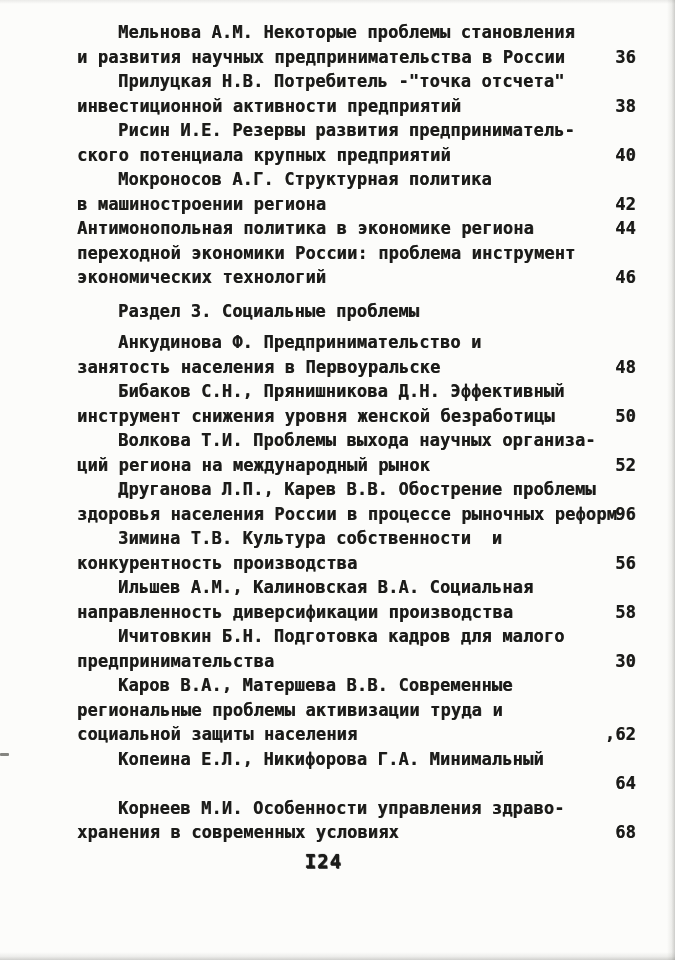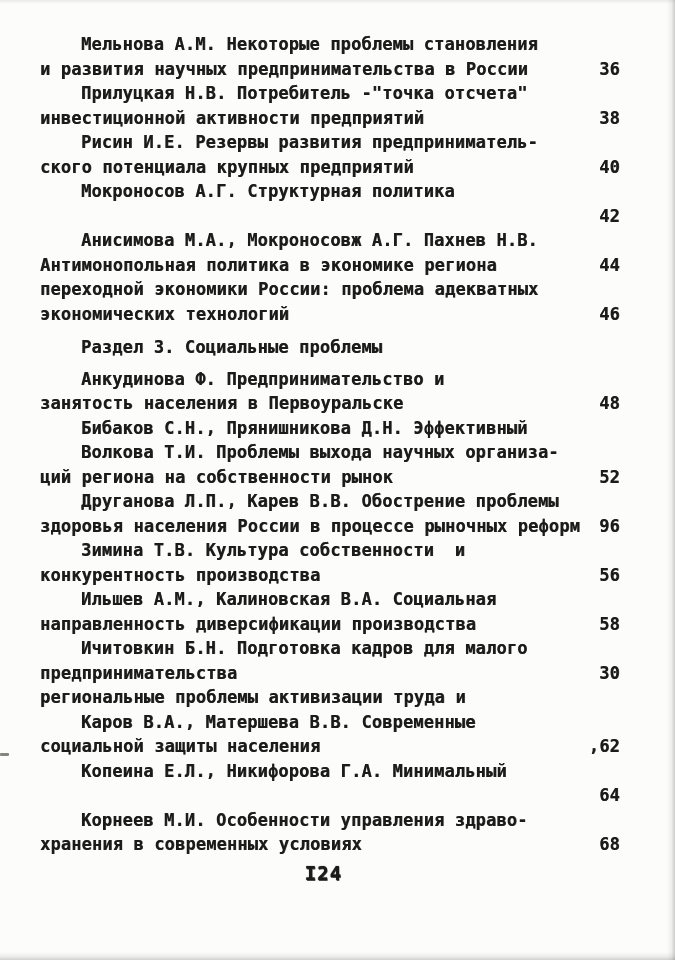--- a/index.html
+++ b/index.html
@@ -10,35 +10,36 @@
   .page {
     position: relative;
     width: 675px;
     height: 960px;
     background: #fcfcfa;
     overflow: hidden;
     font-family: "DejaVu Sans Mono", "Liberation Mono", monospace;
     color: #1b1b19;
   }
   .toc {
-    padding: 32px 39px 0 40px;
+    padding: 20px 39px 0 40px;
+    margin-left: 37px;
   }
   .line {
     position: relative;
     height: 24.5px;
     line-height: 24.5px;
     font-size: 17px;
     font-weight: bold;
     letter-spacing: 0.15px;
     white-space: pre;
     text-shadow: 0.4px 0 0 rgba(25,25,22,0.75);
   }
   .line.indent .t { padding-left: 41px; display: inline-block; }
   .line.section { margin-top: 9px; margin-bottom: 7px; }
-  .p { position: absolute; right: 16px; top: 0; }
+  .p { position: absolute; right: 0; top: 0; }
   .footer {
     margin-top: 5px;
     text-align: center;
     font-size: 19px;
     font-weight: bold;
     letter-spacing: 1px;
     transform: translateX(-14px);
     text-shadow: 0 0 1px rgba(10,10,8,0.9), 0.6px 0.6px 0 rgba(10,10,8,0.7);
   }
   .edge-right {
@@ -64,41 +65,41 @@
 <div class="page">
   <div class="edge-top"></div>
   <div class="toc">
       <div class="line indent"><span class="t">Мельнова А.М. Некоторые проблемы становления</span></div>
       <div class="line"><span class="t">и развития научных предпринимательства в России</span><span class="p">36</span></div>
       <div class="line indent"><span class="t">Прилуцкая Н.В. Потребитель -"точка отсчета"</span></div>
       <div class="line"><span class="t">инвестиционной активности предприятий</span><span class="p">38</span></div>
       <div class="line indent"><span class="t">Рисин И.Е. Резервы развития предприниматель-</span></div>
       <div class="line"><span class="t">ского потенциала крупных предприятий</span><span class="p">40</span></div>
       <div class="line indent"><span class="t">Мокроносов А.Г. Структурная политика</span></div>
-      <div class="line"><span class="p">42</span></div>
-      <div class="line indent"><span class="t">Анисимова М.А., Мокроносовж А.Г. Пахнев Н.В.</span></div>
+      <div class="line"><span class="t">в машиностроении региона</span><span class="p">42</span></div>
       <div class="line"><span class="t">Антимонопольная политика в экономике региона</span><span class="p">44</span></div>
-      <div class="line"><span class="t">переходной экономики России: проблема адекватных</span></div>
+      <div class="line"><span class="t">переходной экономики России: проблема инструмент</span></div>
       <div class="line"><span class="t">экономических технологий</span><span class="p">46</span></div>
       <div class="line indent section"><span class="t">Раздел 3. Социальные проблемы</span></div>
       <div class="line indent"><span class="t">Анкудинова Ф. Предпринимательство и</span></div>
       <div class="line"><span class="t">занятость населения в Первоуральске</span><span class="p">48</span></div>
       <div class="line indent"><span class="t">Бибаков С.Н., Прянишникова Д.Н. Эффективный</span></div>
+      <div class="line"><span class="t">инструмент снижения уровня женской безработицы</span><span class="p">50</span></div>
       <div class="line indent"><span class="t">Волкова Т.И. Проблемы выхода научных организа-</span></div>
-      <div class="line"><span class="t">ций региона на собственности рынок</span><span class="p">52</span></div>
+      <div class="line"><span class="t">ций региона на международный рынок</span><span class="p">52</span></div>
       <div class="line indent"><span class="t">Друганова Л.П., Карев В.В. Обострение проблемы</span></div>
       <div class="line"><span class="t">здоровья населения России в процессе рыночных реформ</span><span class="p">96</span></div>
       <div class="line indent"><span class="t">Зимина Т.В. Культура собственности  и</span></div>
       <div class="line"><span class="t">конкурентность производства</span><span class="p">56</span></div>
       <div class="line indent"><span class="t">Ильшев А.М., Калиновская В.А. Социальная</span></div>
       <div class="line"><span class="t">направленность диверсификации производства</span><span class="p">58</span></div>
       <div class="line indent"><span class="t">Ичитовкин Б.Н. Подготовка кадров для малого</span></div>
       <div class="line"><span class="t">предпринимательства</span><span class="p">30</span></div>
+      <div class="line indent"><span class="t">Каров В.А., Матершева В.В. Современные</span></div>
       <div class="line"><span class="t">региональные проблемы активизации труда и</span></div>
-      <div class="line indent"><span class="t">Каров В.А., Матершева В.В. Современные</span></div>
       <div class="line"><span class="t">социальной защиты населения</span><span class="p">,62</span></div>
       <div class="line indent"><span class="t">Копеина Е.Л., Никифорова Г.А. Минимальный</span></div>
       <div class="line"><span class="p">64</span></div>
       <div class="line indent"><span class="t">Корнеев М.И. Особенности управления здраво-</span></div>
       <div class="line"><span class="t">хранения в современных условиях</span><span class="p">68</span></div>
     </div>
   <div class="footer">I24</div>
   <div class="speck-left"></div>
   <div class="edge-right"></div>
   <div class="edge-bottom"></div>

